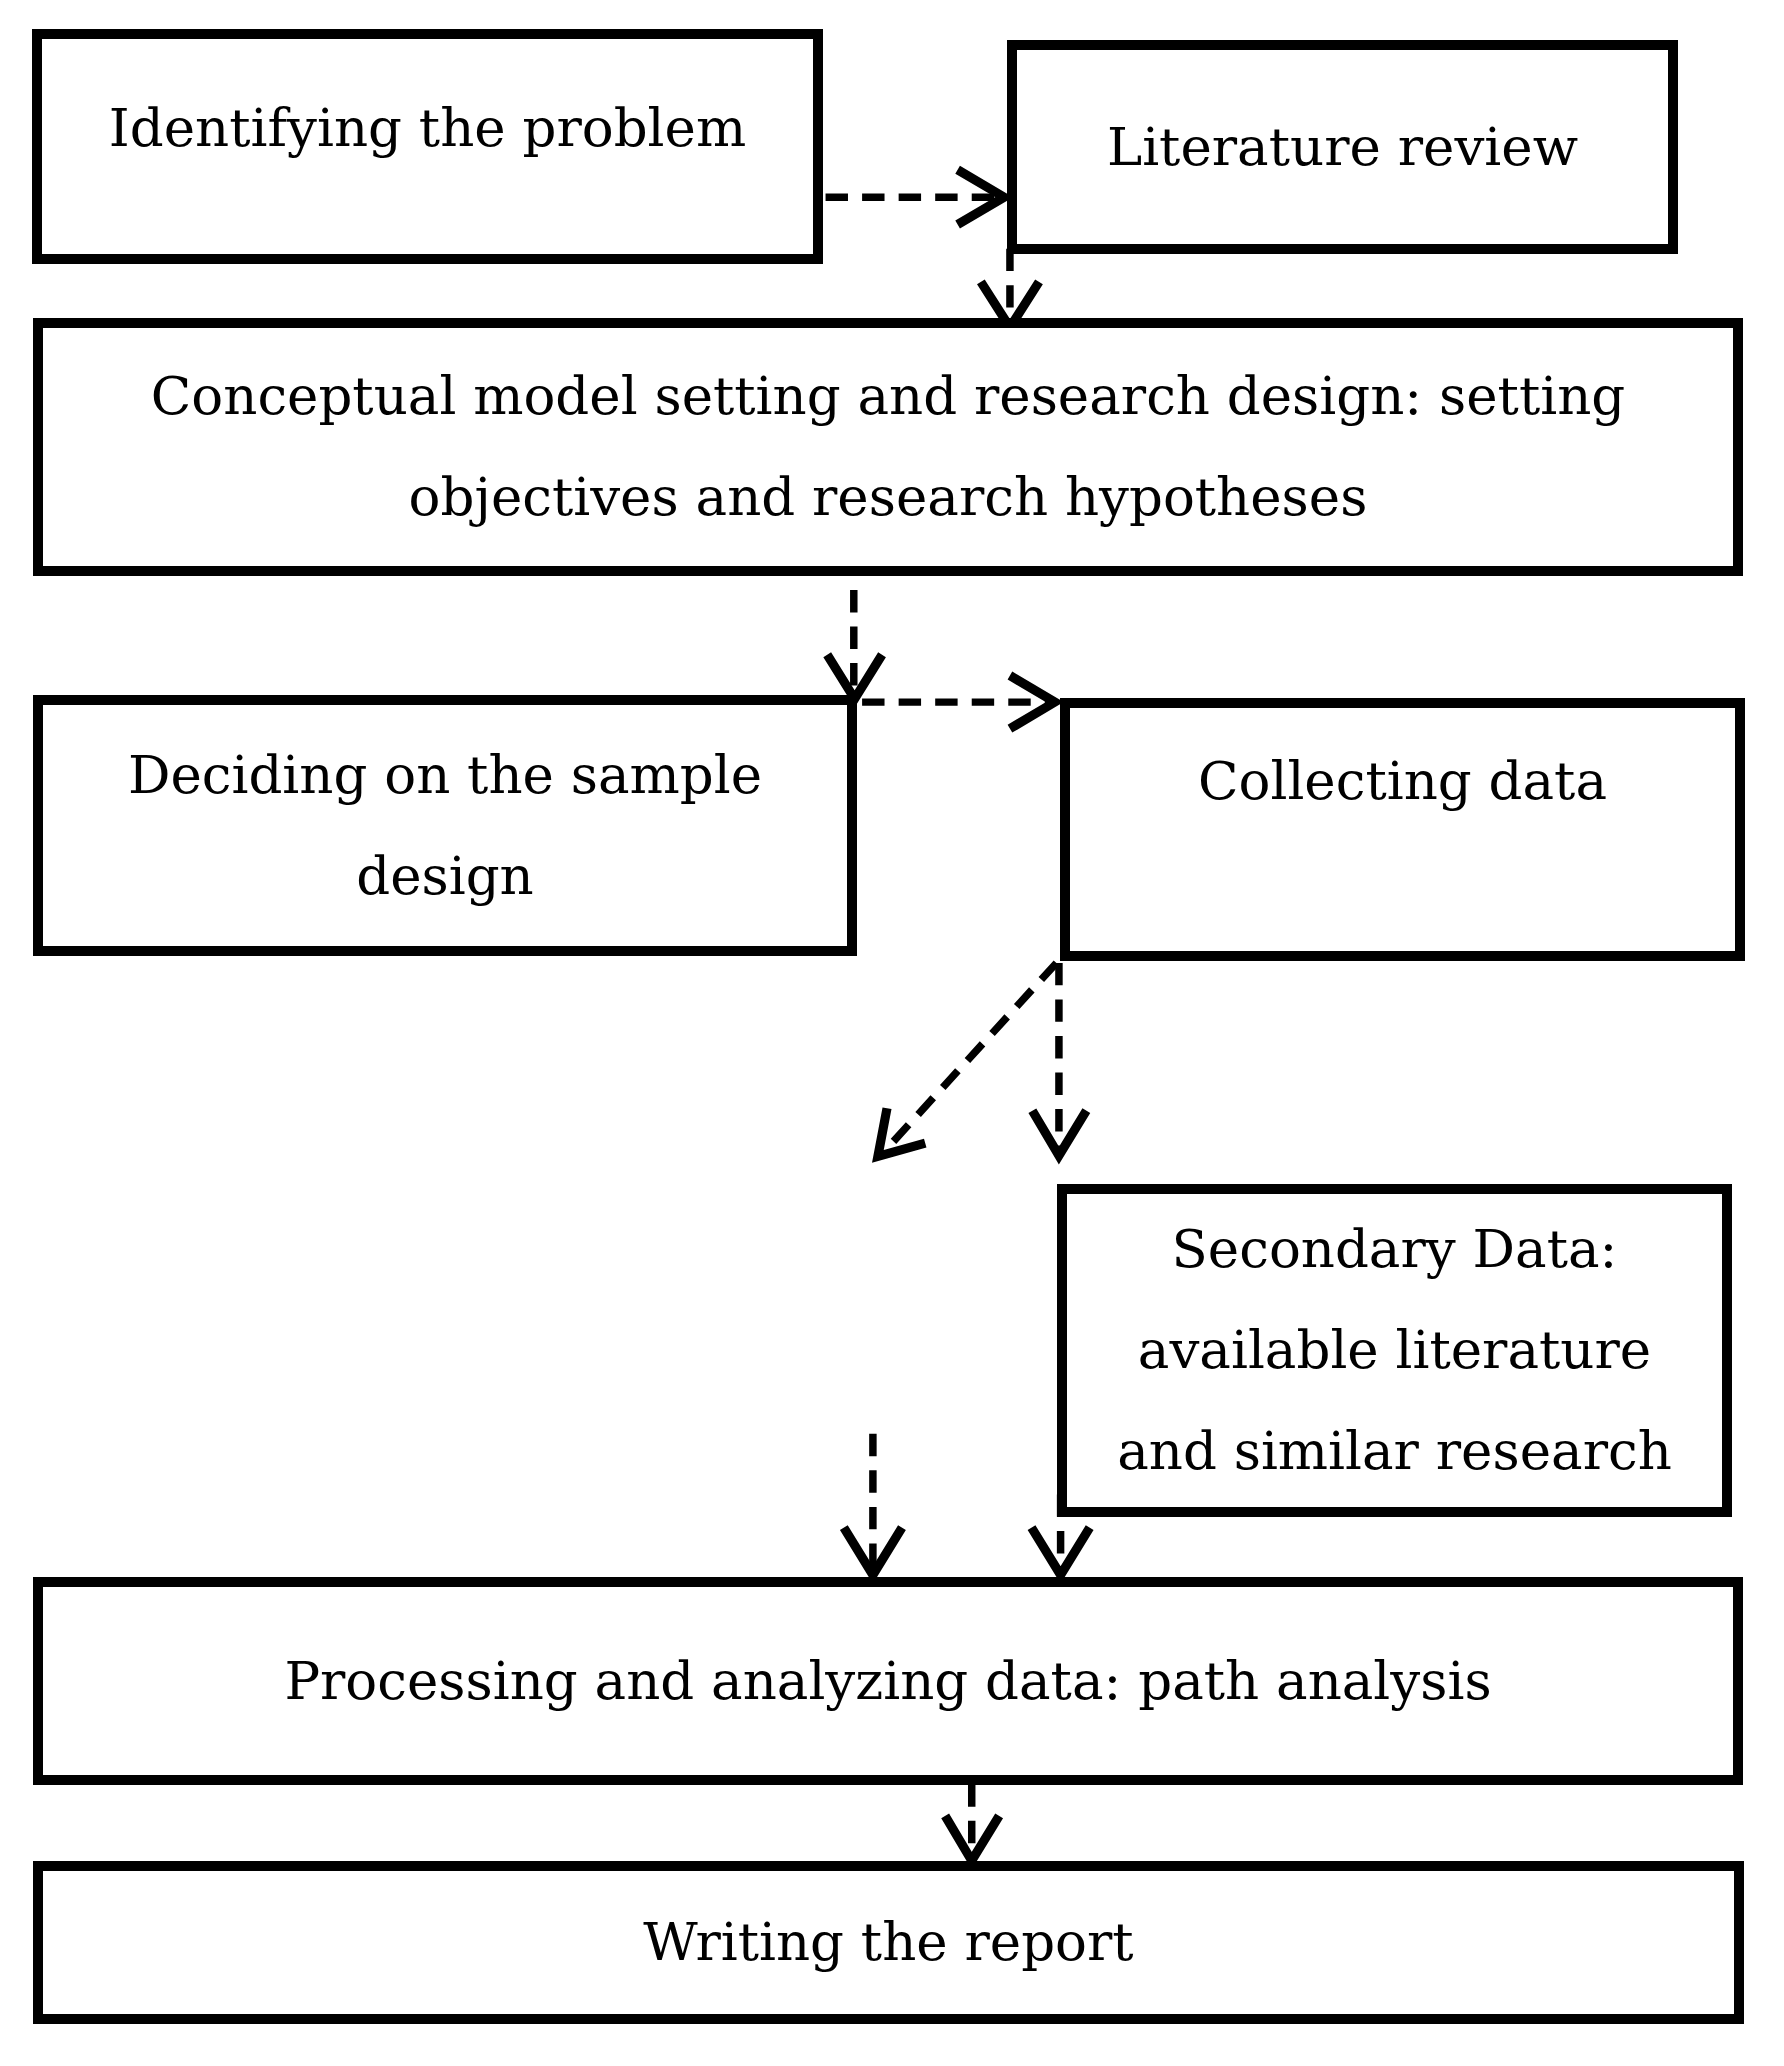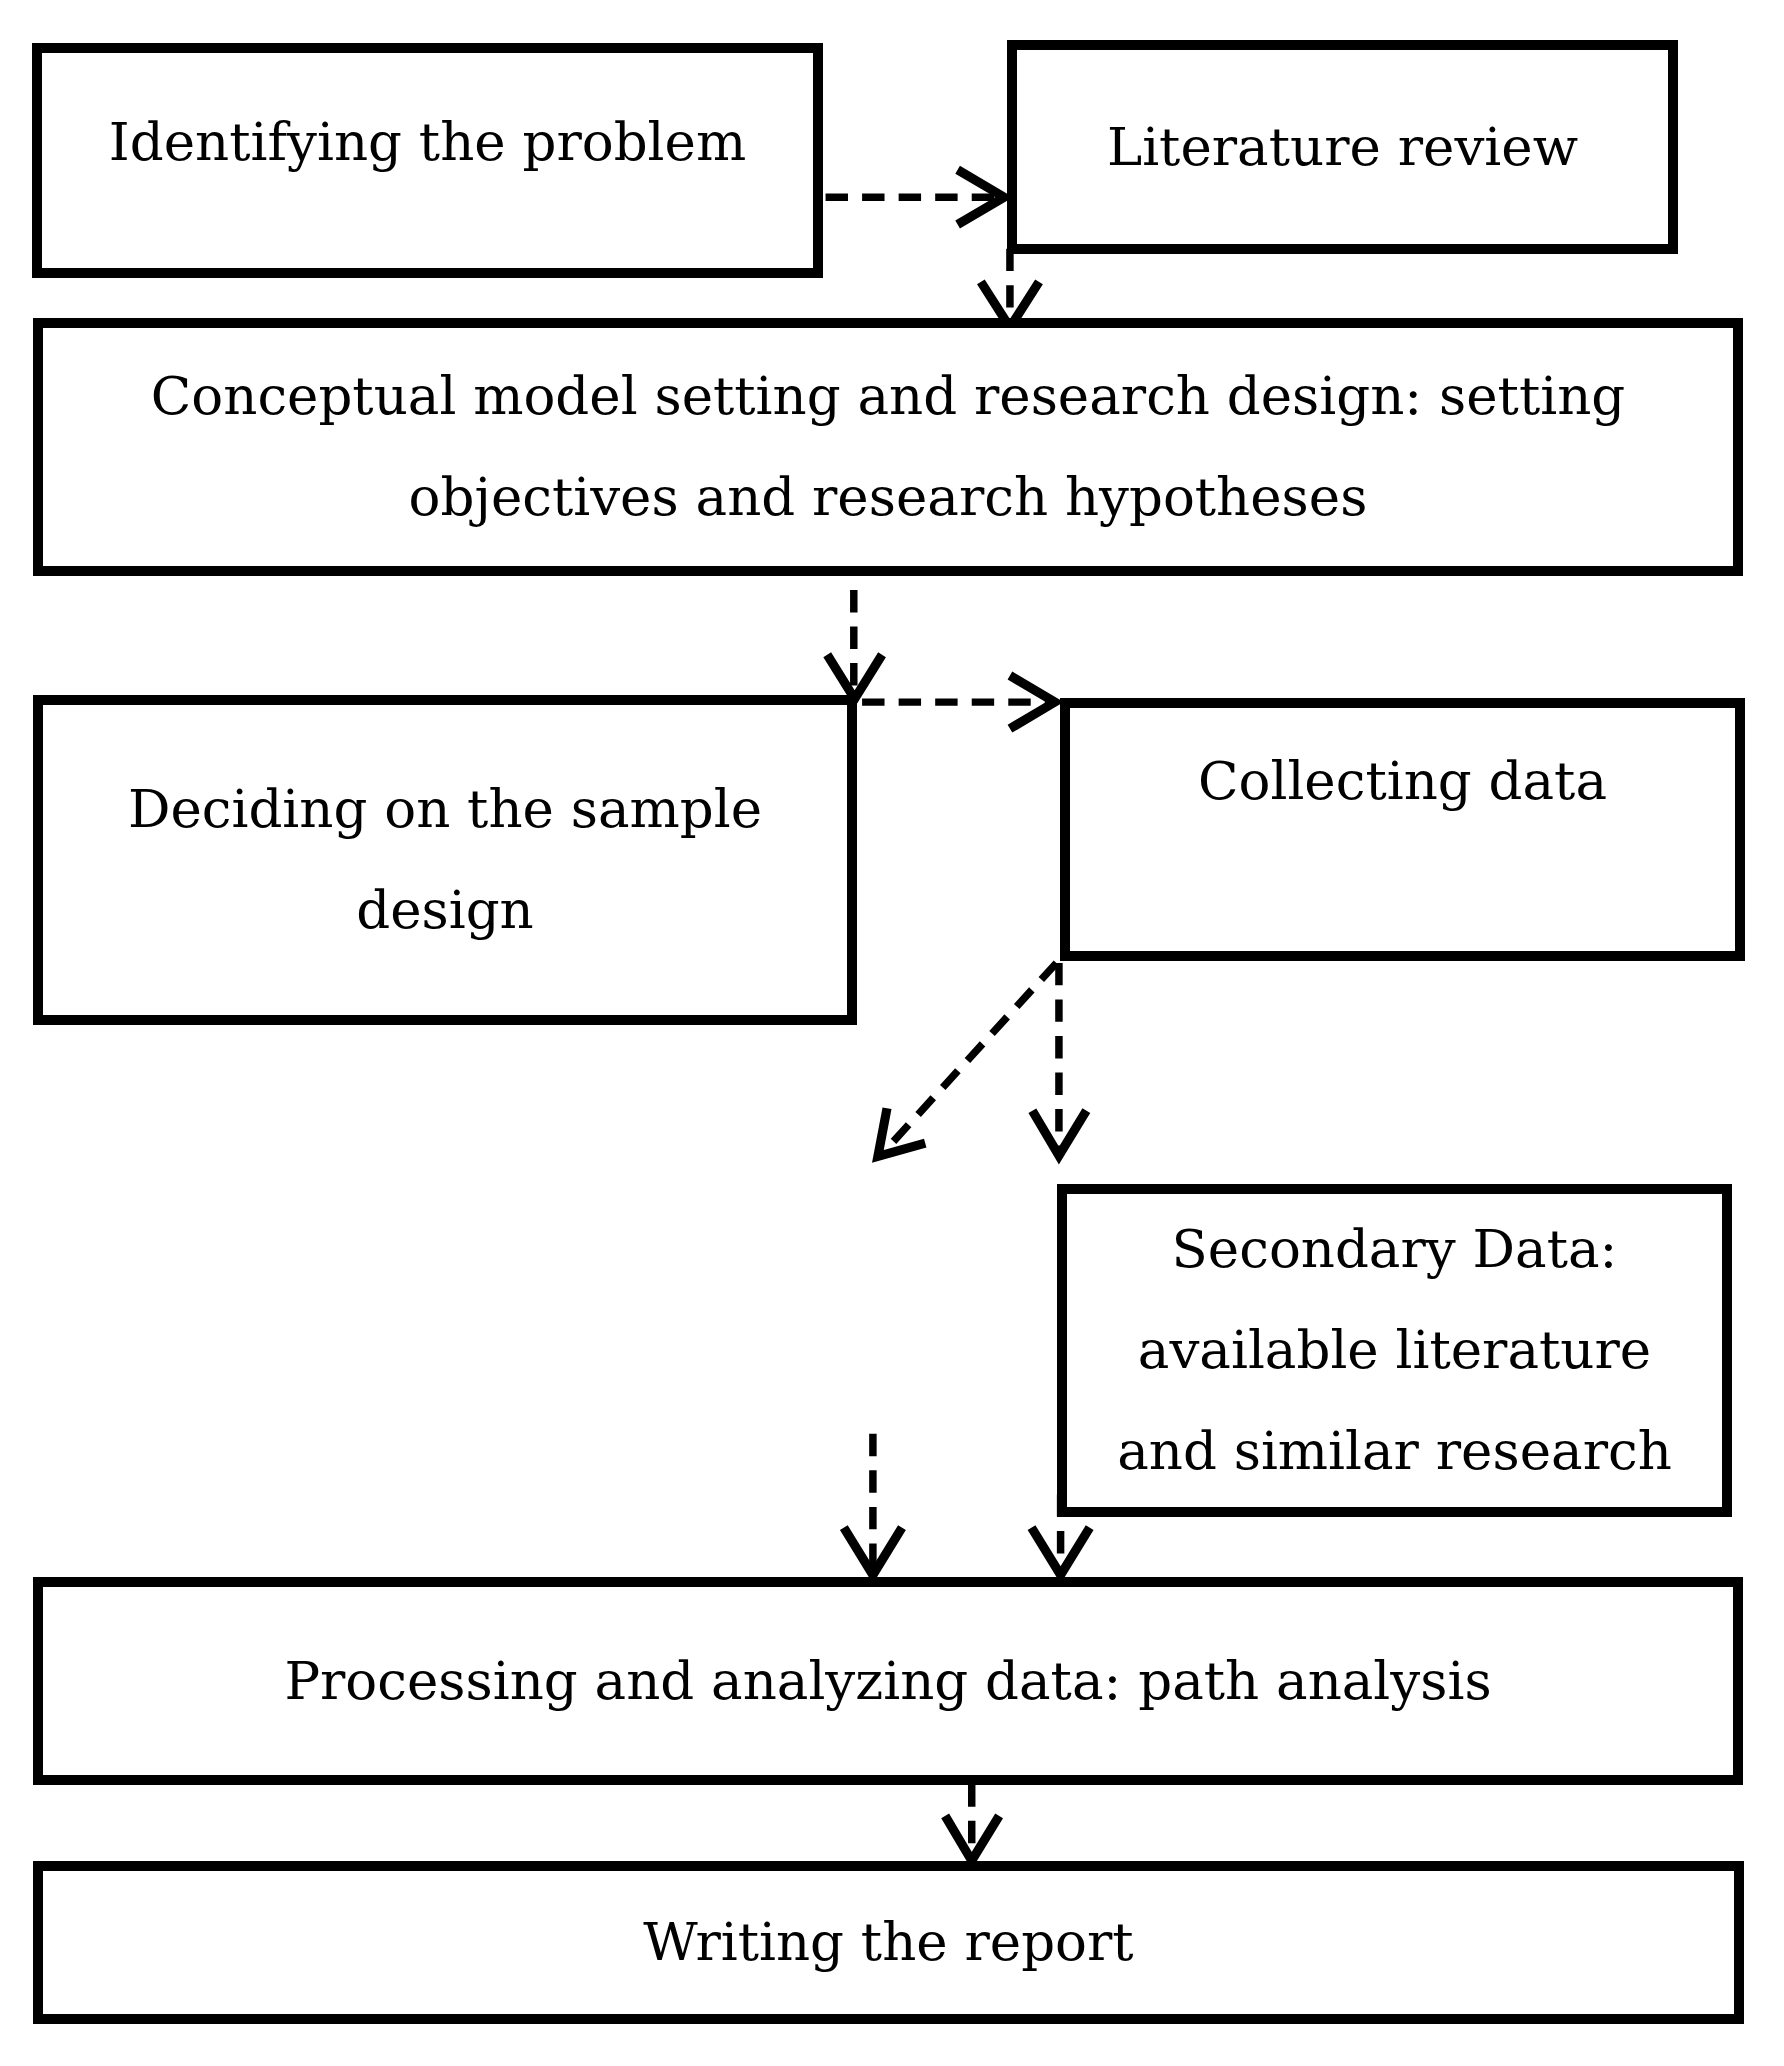--- a/index.html
+++ b/index.html
@@ -21,24 +21,24 @@
     display: flex;
     align-items: center;
     justify-content: center;
     text-align: center;
     white-space: pre-line;
     font-size: 53px;
     line-height: 1.9;
     padding: 0 16.6px;
   }
   
-  #n-identify   { left: 32px;   top: 43px;   width: 791px;  height: 235px; padding-bottom: 36px; }
+  #n-identify   { left: 32px;   top: 29px;   width: 791px;  height: 235px; padding-bottom: 36px; }
   #n-litreview  { left: 1007px; top: 40px;   width: 671px;  height: 214px; }
   #n-conceptual { left: 33px;   top: 318px;  width: 1710px; height: 258px; }
-  #n-sample     { left: 33px;   top: 695px;  width: 824px;  height: 330px; }
+  #n-sample     { left: 33px;   top: 695px;  width: 824px;  height: 261px; }
   #n-collect    { left: 1060px; top: 698px;  width: 685px;  height: 263px; padding-bottom: 96px; }
   #n-primary    { left: 35px;   top: 1157px; width: 843px; height: 274px; }
   #n-secondary  { left: 1057px; top: 1184px; width: 675px;  height: 333px; }
   #n-processing { left: 33px;   top: 1577px; width: 1710px; height: 208px; }
   #n-writing    { left: 33px;   top: 1861px; width: 1711px; height: 163px; }
 
   .edges-layer {
     position: absolute;
     left: 0; top: 0;
     width: 1784px; height: 2067px;

